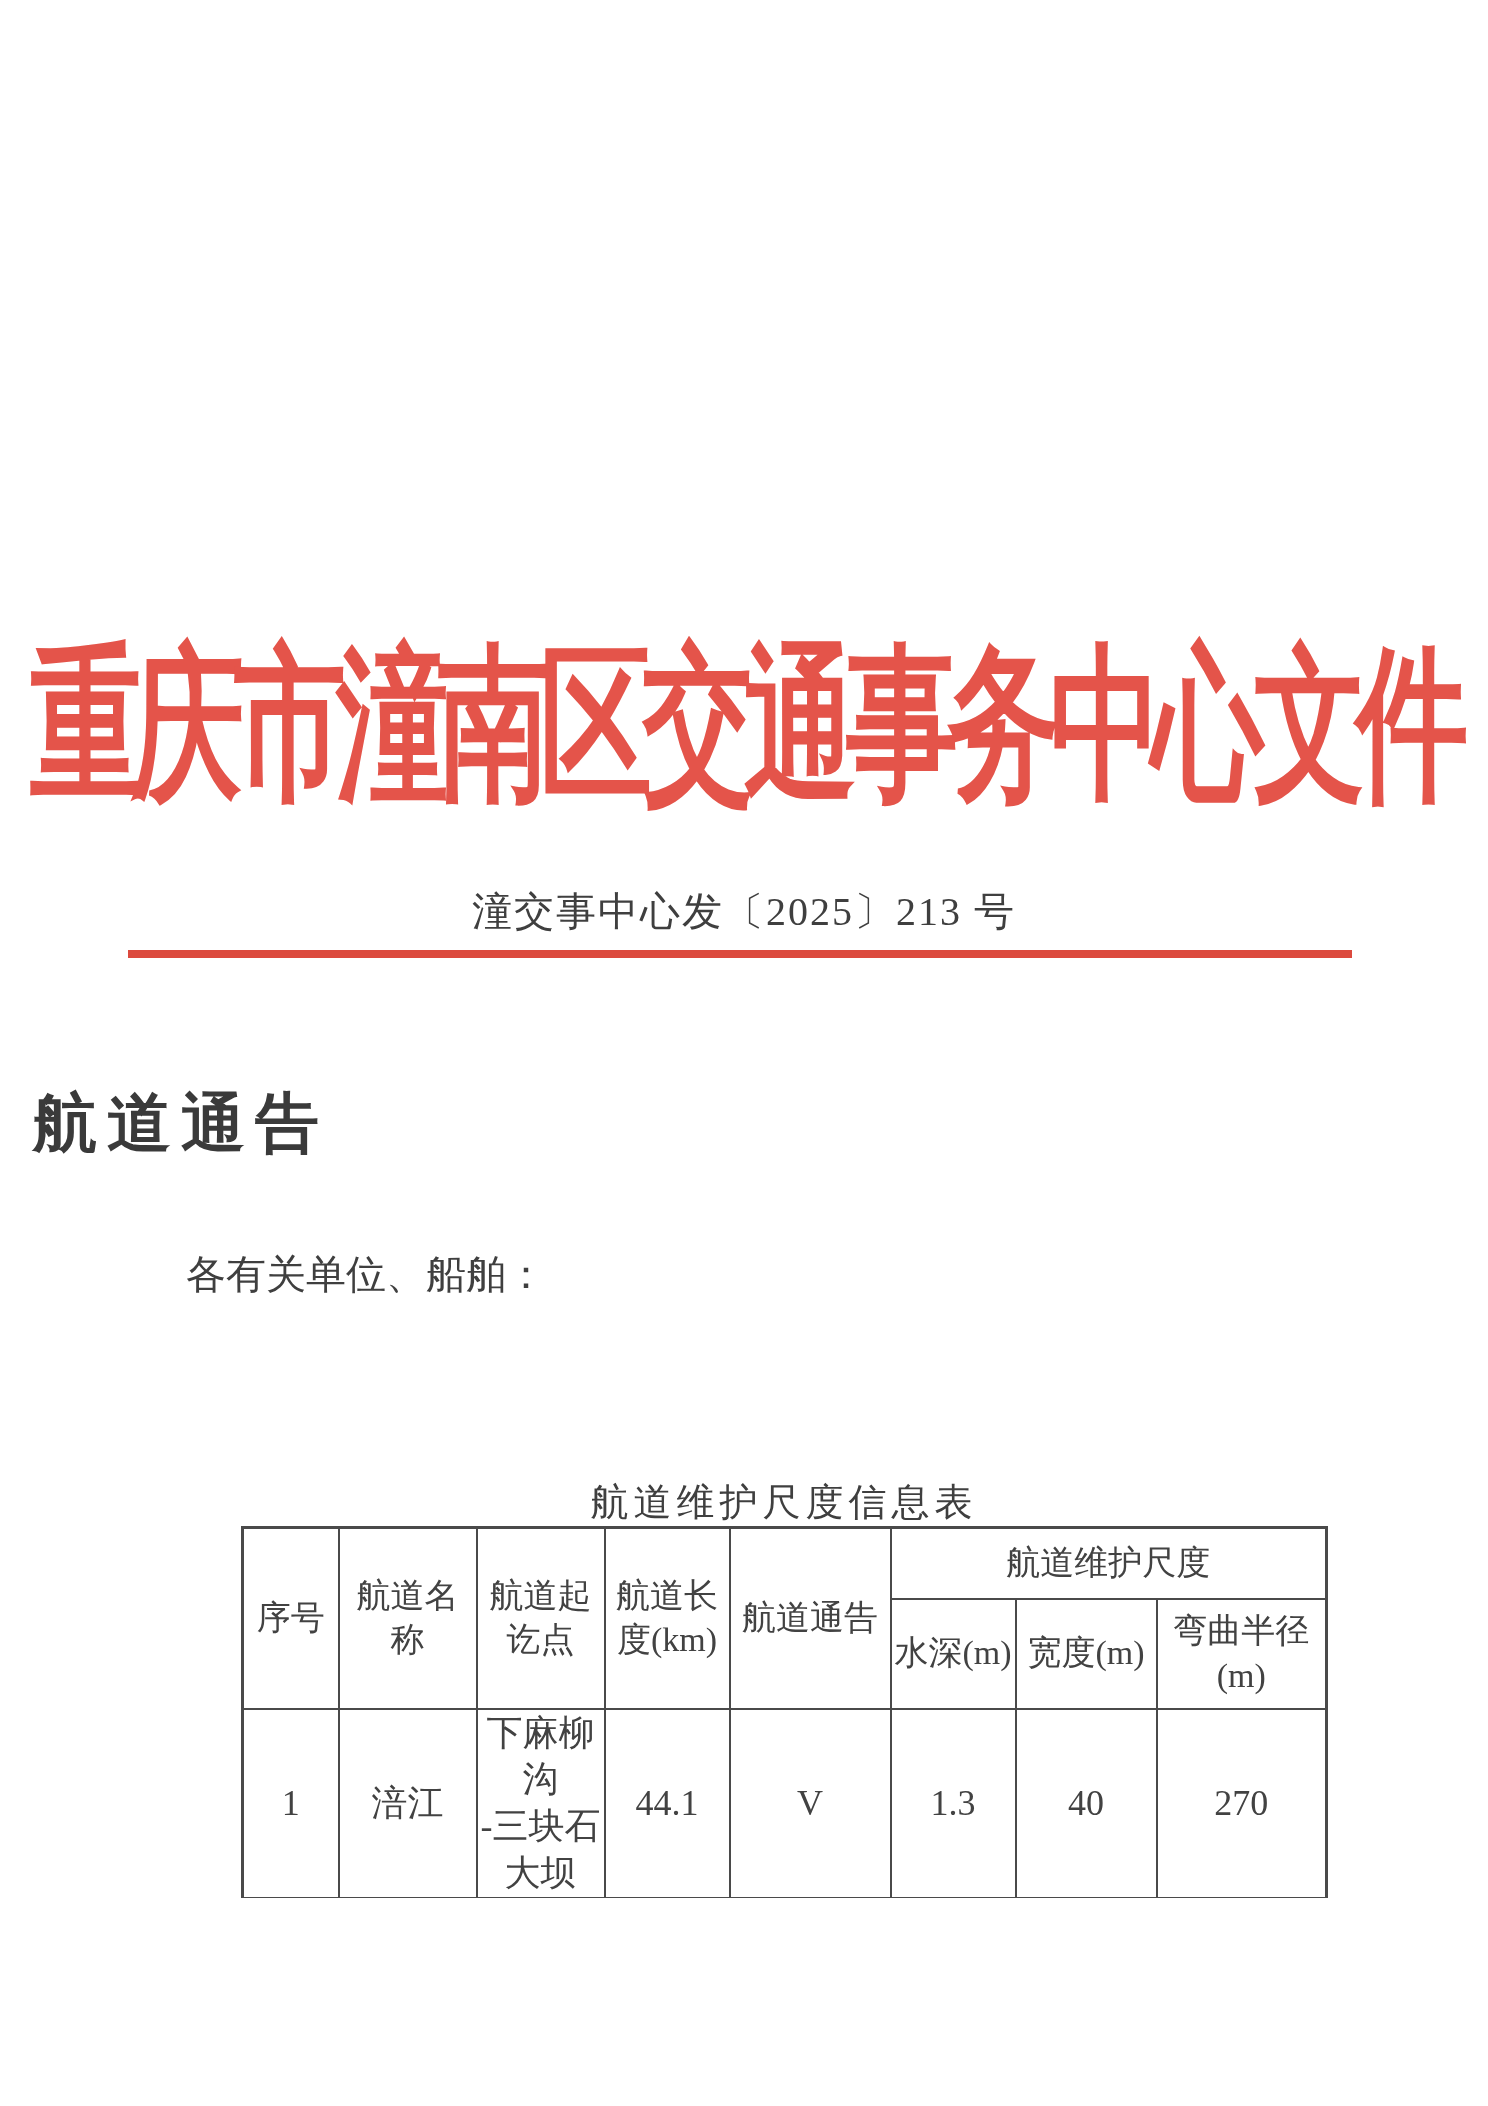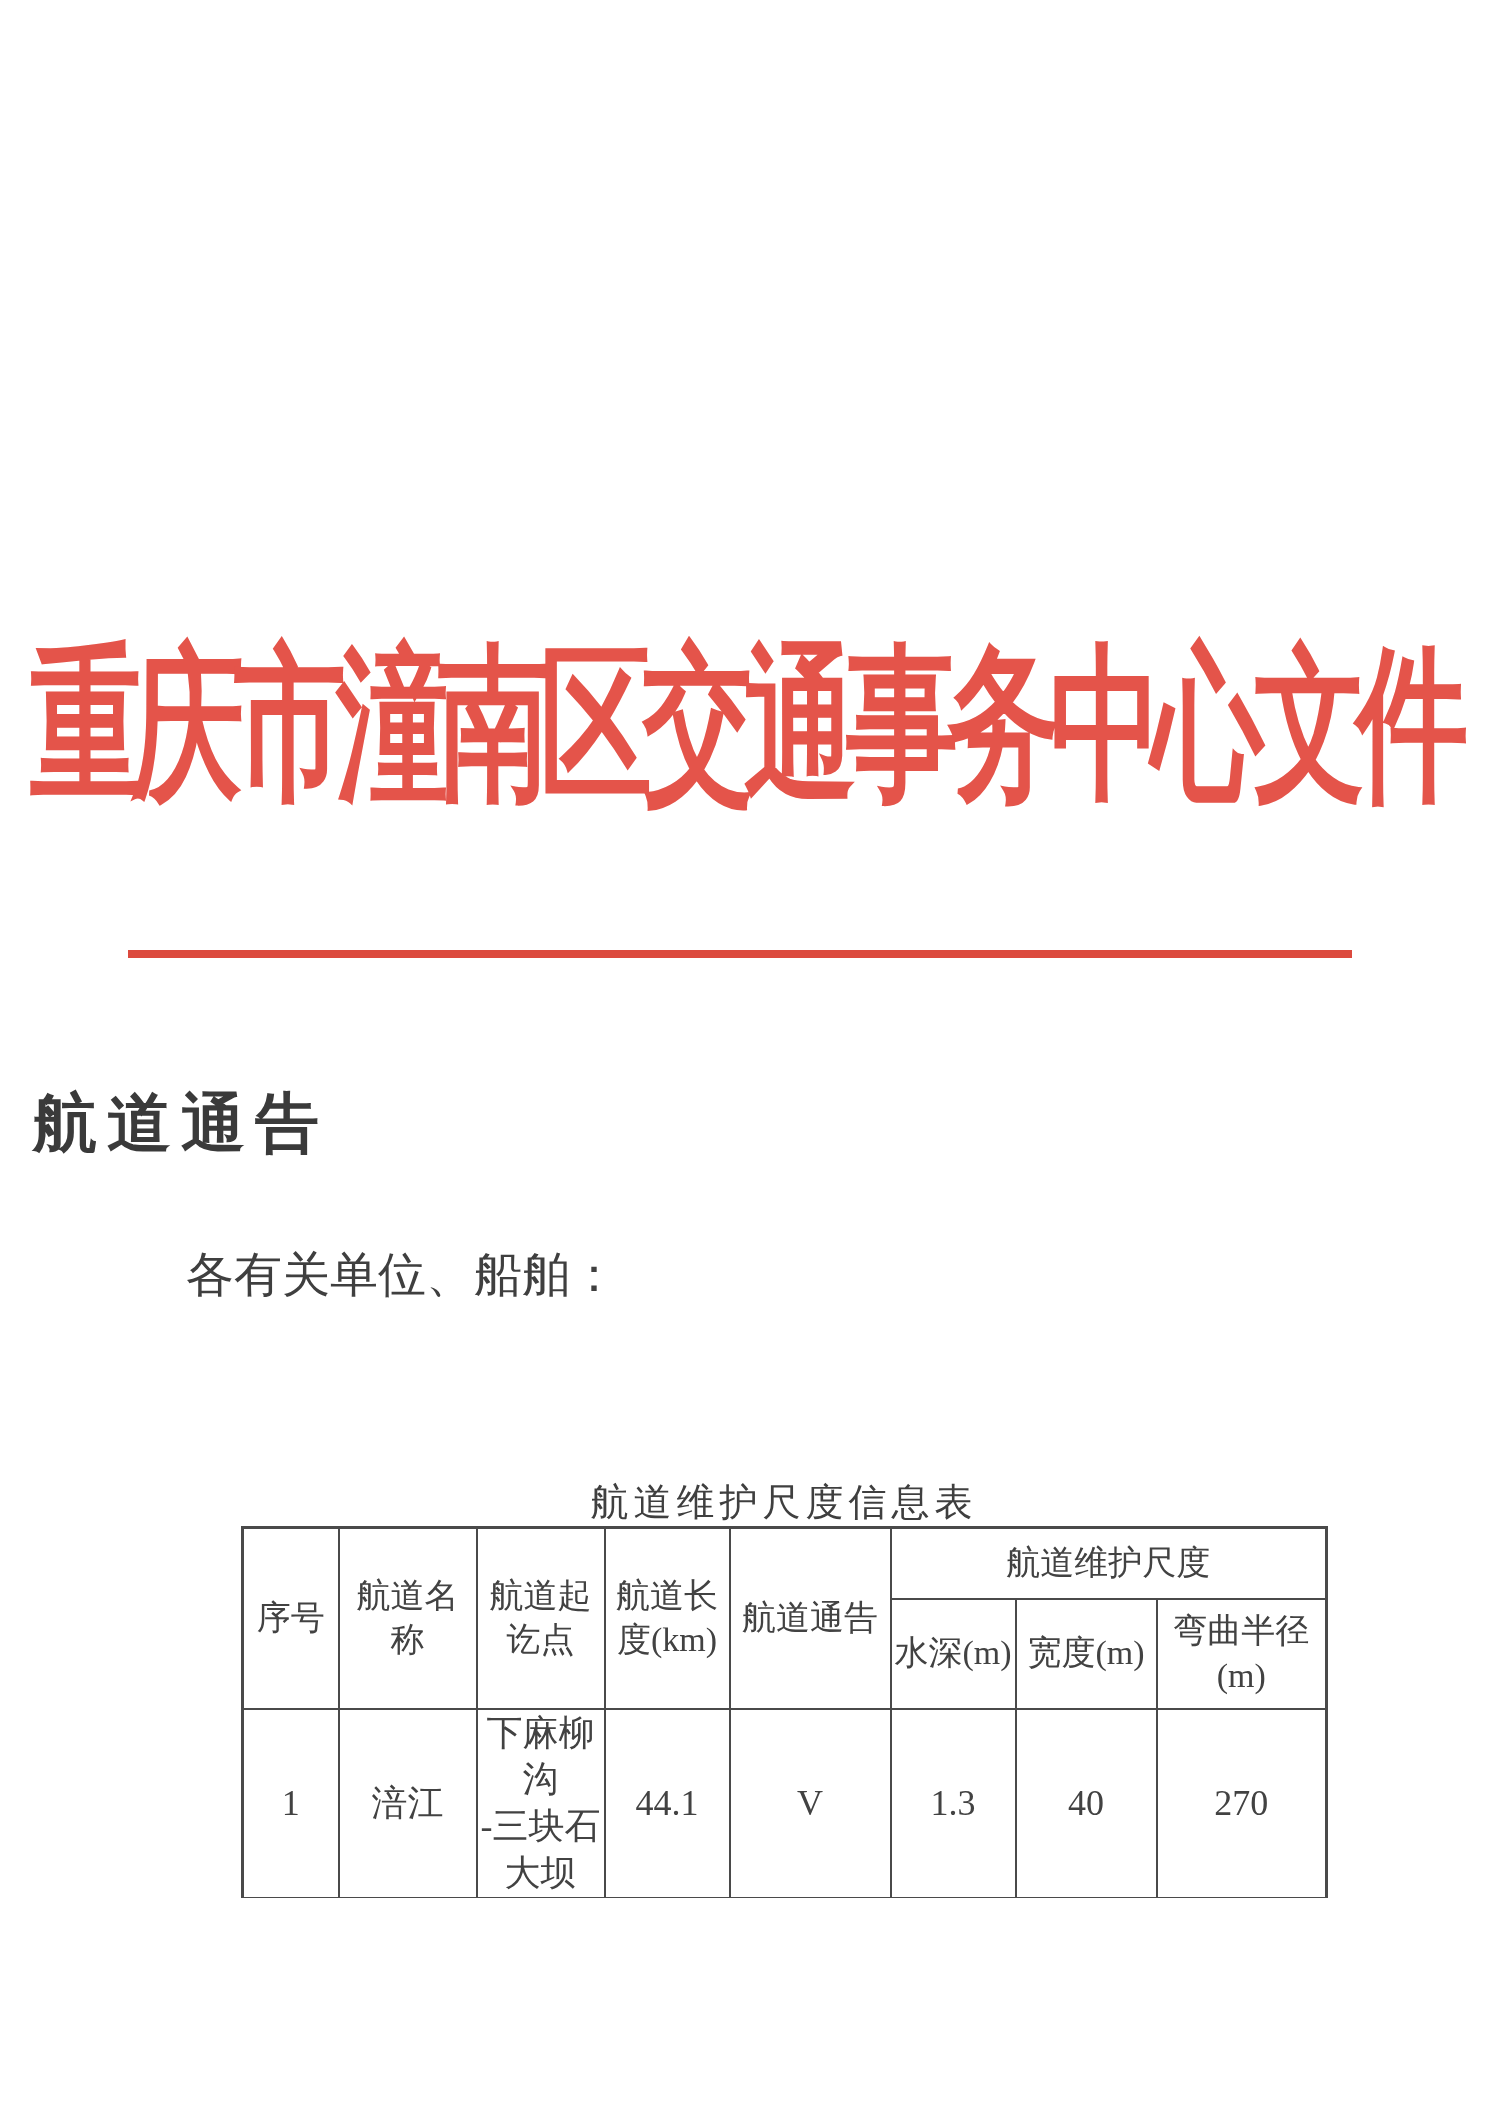--- a/index.html
+++ b/index.html
@@ -36,21 +36,21 @@
   .notice-title {
     position:absolute; top:1092px; left:16px; width:100%;
     font-size:64px; font-weight:bold;
     letter-spacing:10px;
     color:#3a3a3a;
     line-height:1;
     margin-left:17px;
   }
   .body-text {
     position:absolute; top:1236px; left:186px; width:1166px;
-    font-size:48px; line-height:78px; color:#3f3f3f;
+    font-size:40px; line-height:78px; color:#3f3f3f;
   }
   .body-text .salutation { text-align:left; }
   .body-text .para {
     text-indent:2em;
     text-align:justify;
   }
   .table-caption {
     position:absolute; top:1480px; left:241px; width:1086px;
     text-align:center;
     font-size:38px; color:#3f3f3f;
@@ -84,20 +84,21 @@
     line-height:40px;
   }
 </style>
 </head>
 <body>
 
 <div class="doc">
 
   <div class="org-title">重庆市潼南区交通事务中心文件</div>
 
+  <div class="doc-number">潼交事中心发〔2025〕213 号</div>
 
   <div class="red-rule"></div>
 
   <h1 class="notice-title">航道通告</h1>
 
   <div class="body-text">
     <p class="salutation">各有关单位、船舶：</p>
   </div>
 
   <div class="table-caption">航道维护尺度信息表</div>

